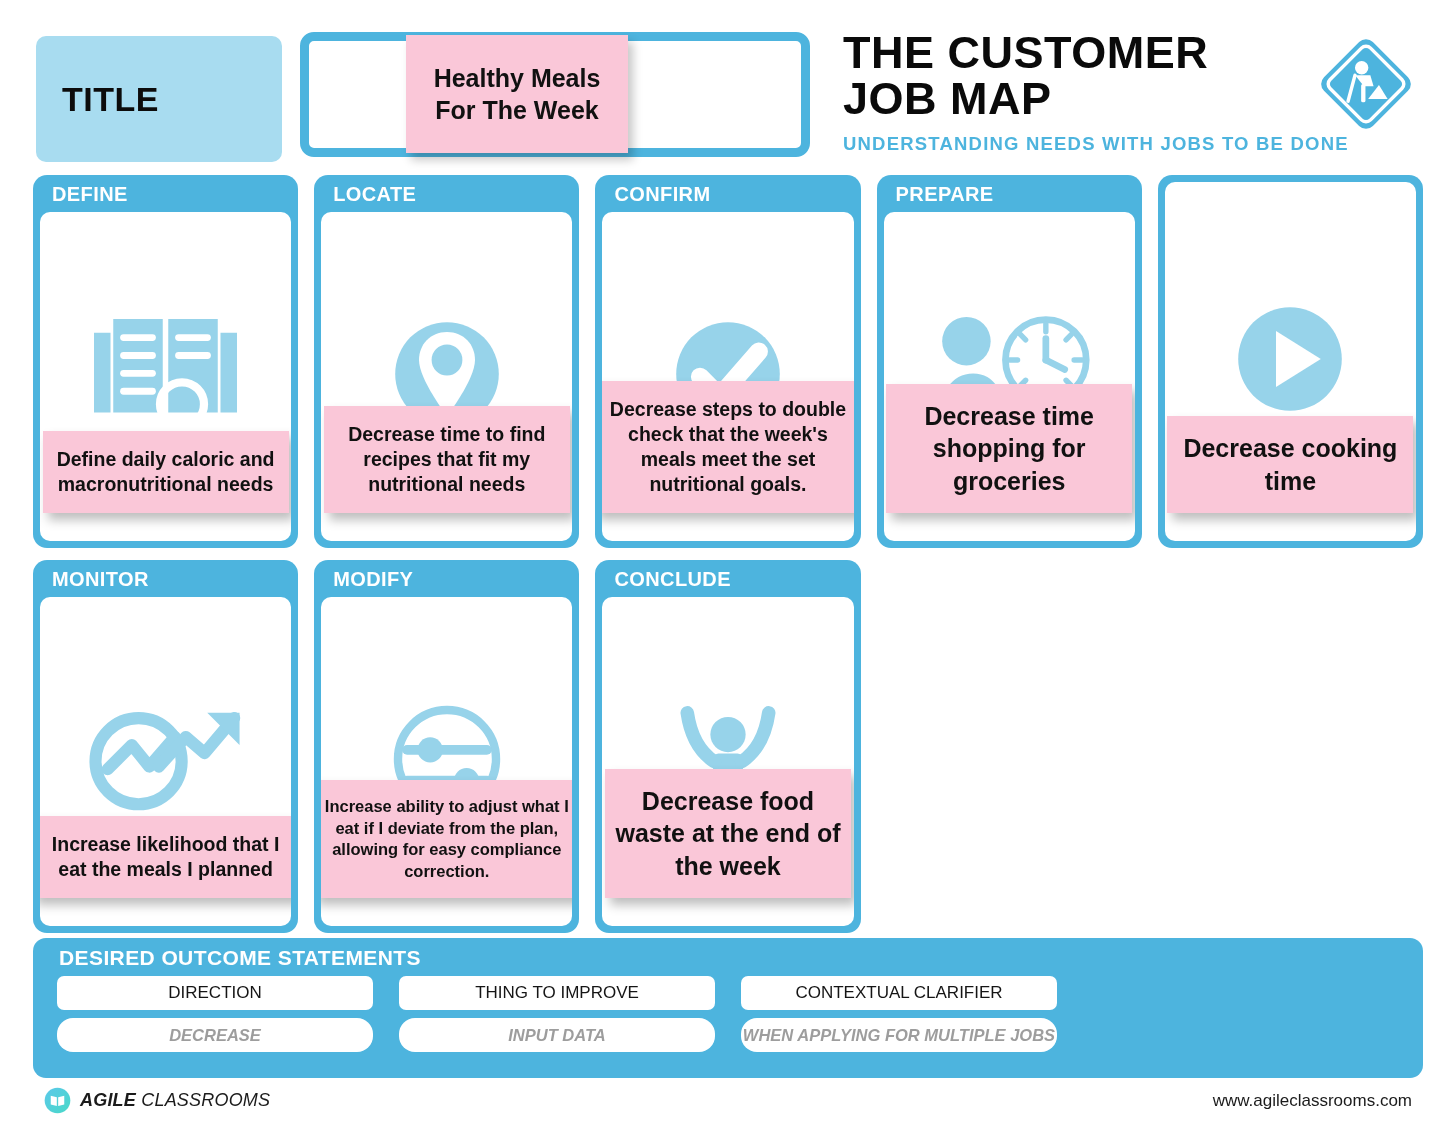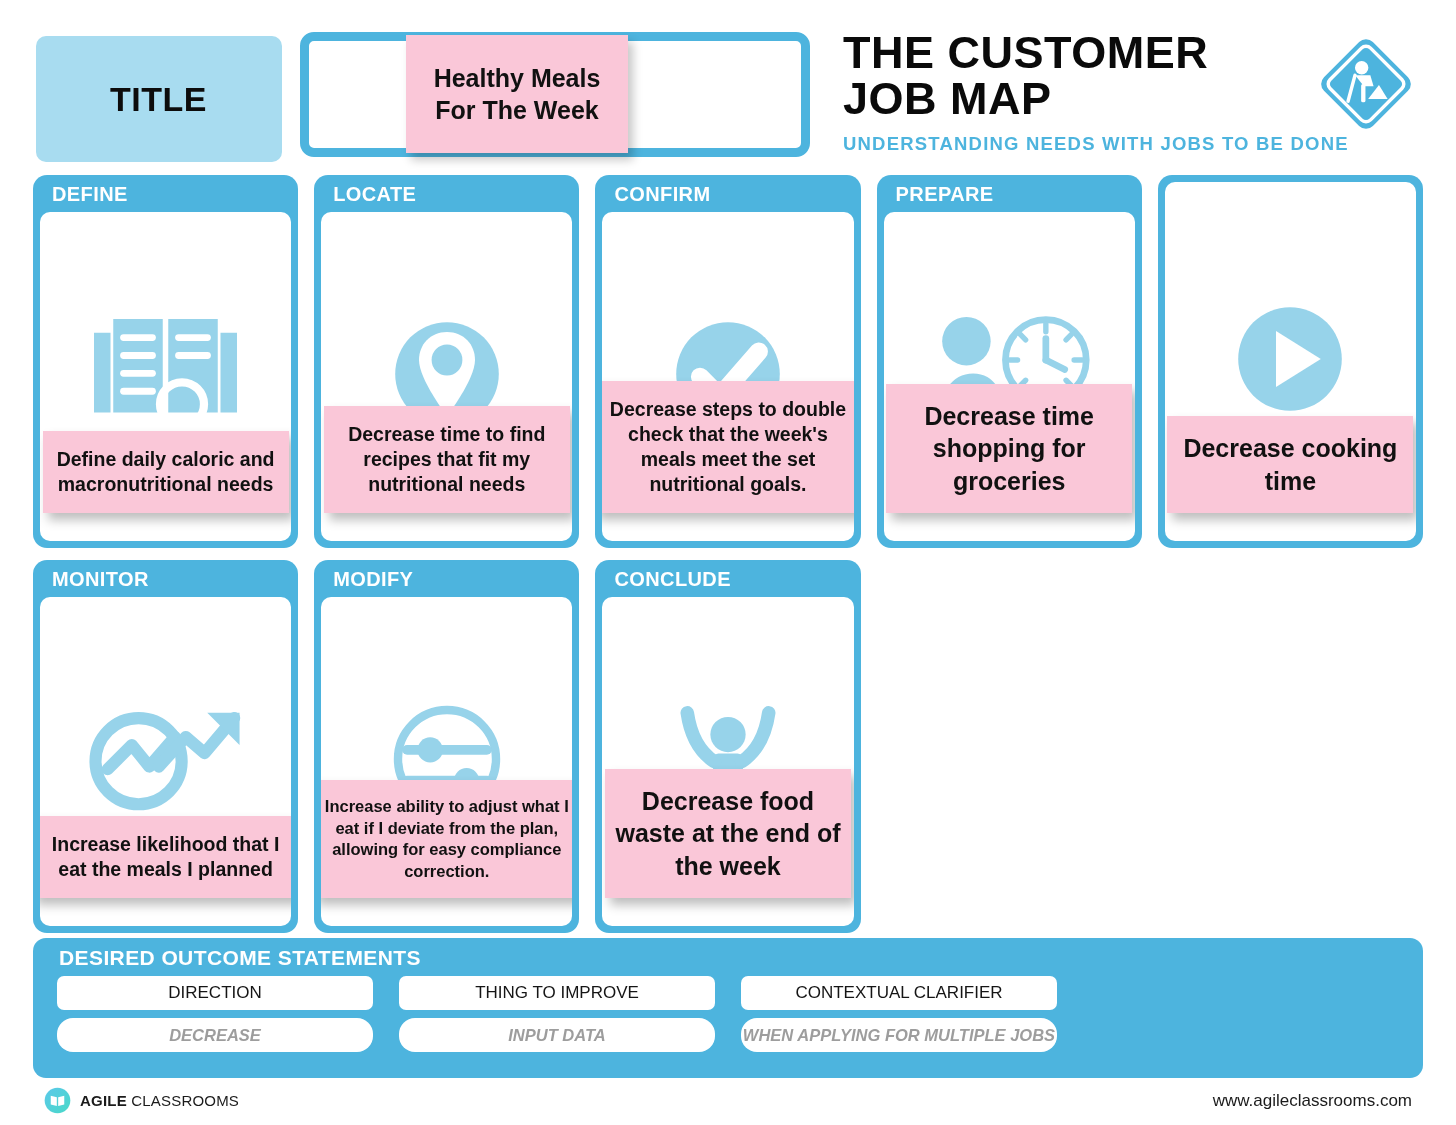--- a/index.html
+++ b/index.html
@@ -11,21 +11,21 @@
   }
   .page { position: relative; width: 1456px; height: 1125px; }
 
   
   .header { position: absolute; left: 0; top: 0; width: 1456px; height: 170px; }
 
   .title-chip {
     position: absolute; left: 36px; top: 36px;
     width: 246px; height: 126px;
     background: #a8dcf0; border-radius: 10px;
-    display: flex; align-items: center; padding-left: 48px;
+    display: flex; align-items: center;
   }
   .title-chip-label {
     font-size: 34px; font-weight: bold; color: #0c0c0c;
     letter-spacing: 0.5px; padding-left: 26px;
     font-family: "Liberation Sans", sans-serif;
   }
 
   .title-frame {
     position: absolute; left: 300px; top: 32px;
     width: 510px; height: 125px;
@@ -129,21 +129,21 @@
 
   
   .footer {
     position: absolute; left: 0; top: 1085px; width: 1456px; height: 40px;
   }
   .footer-left {
     position: absolute; left: 44px; top: 2px;
     display: flex; align-items: center; gap: 9px;
   }
   .footer-logo { width: 27px; height: 27px; }
-  .footer-brand { font-size: 15px; color: #1b1b1b; letter-spacing: 0.2px; }
+  .footer-brand { font-size: 18px; color: #1b1b1b; letter-spacing: 0.2px; font-style: italic; }
   .footer-brand b { font-weight: bold; }
   .footer-url {
     position: absolute; right: 44px; top: 6px;
     font-size: 17px; color: #1b1b1b;
   }
 </style>
 </head>
 <body>
 
 <div class="page">

